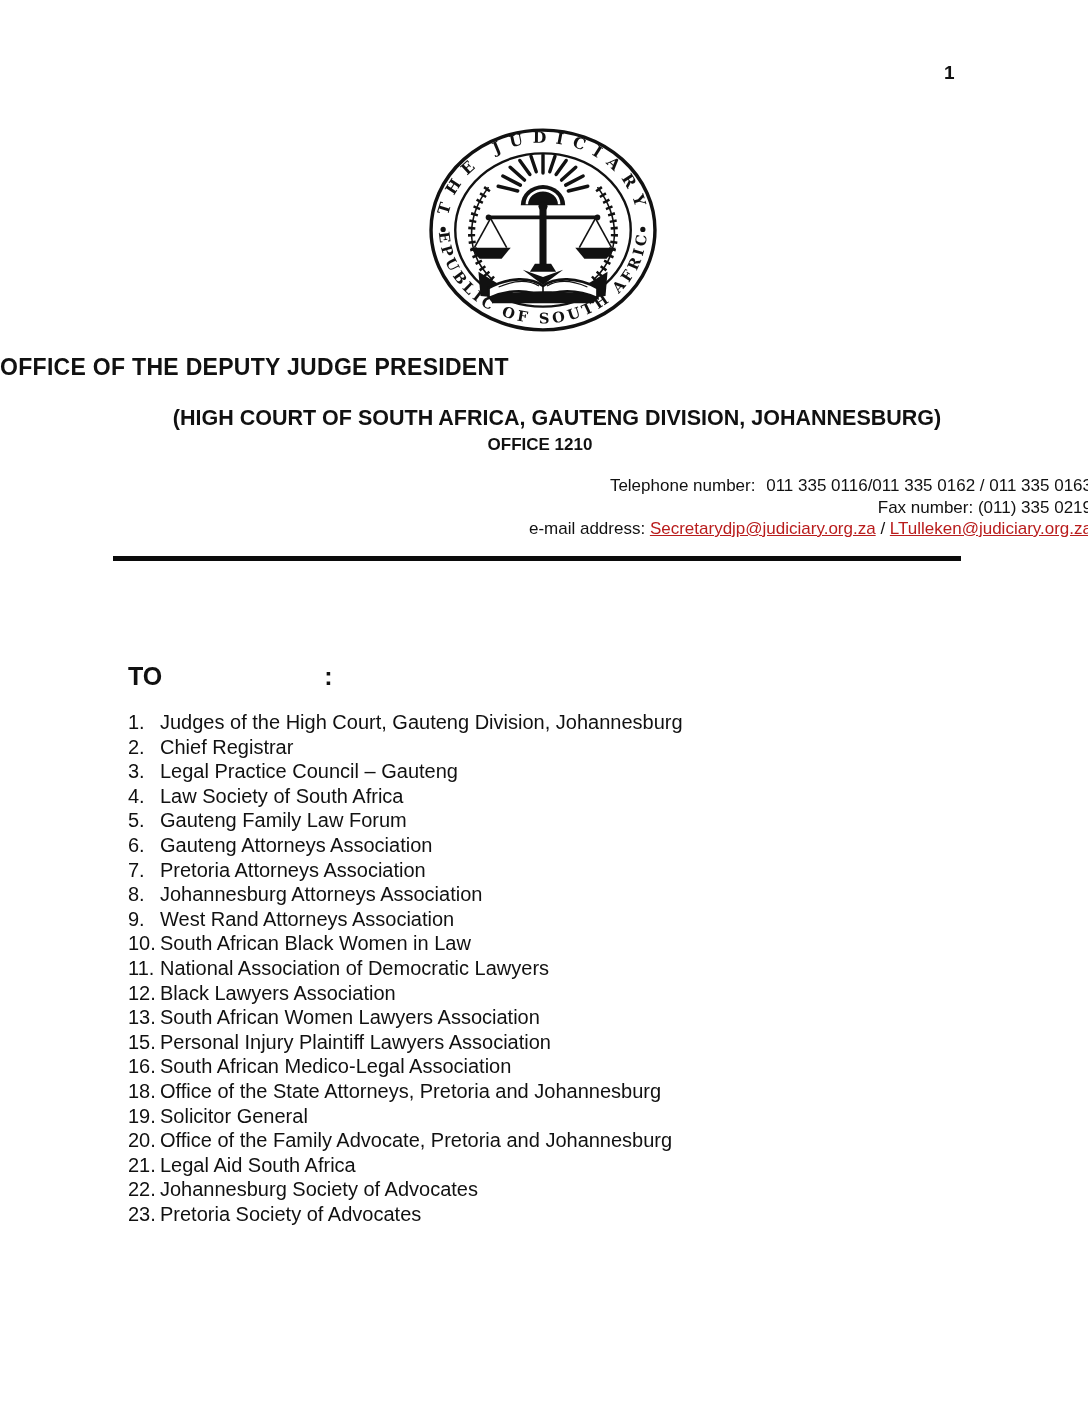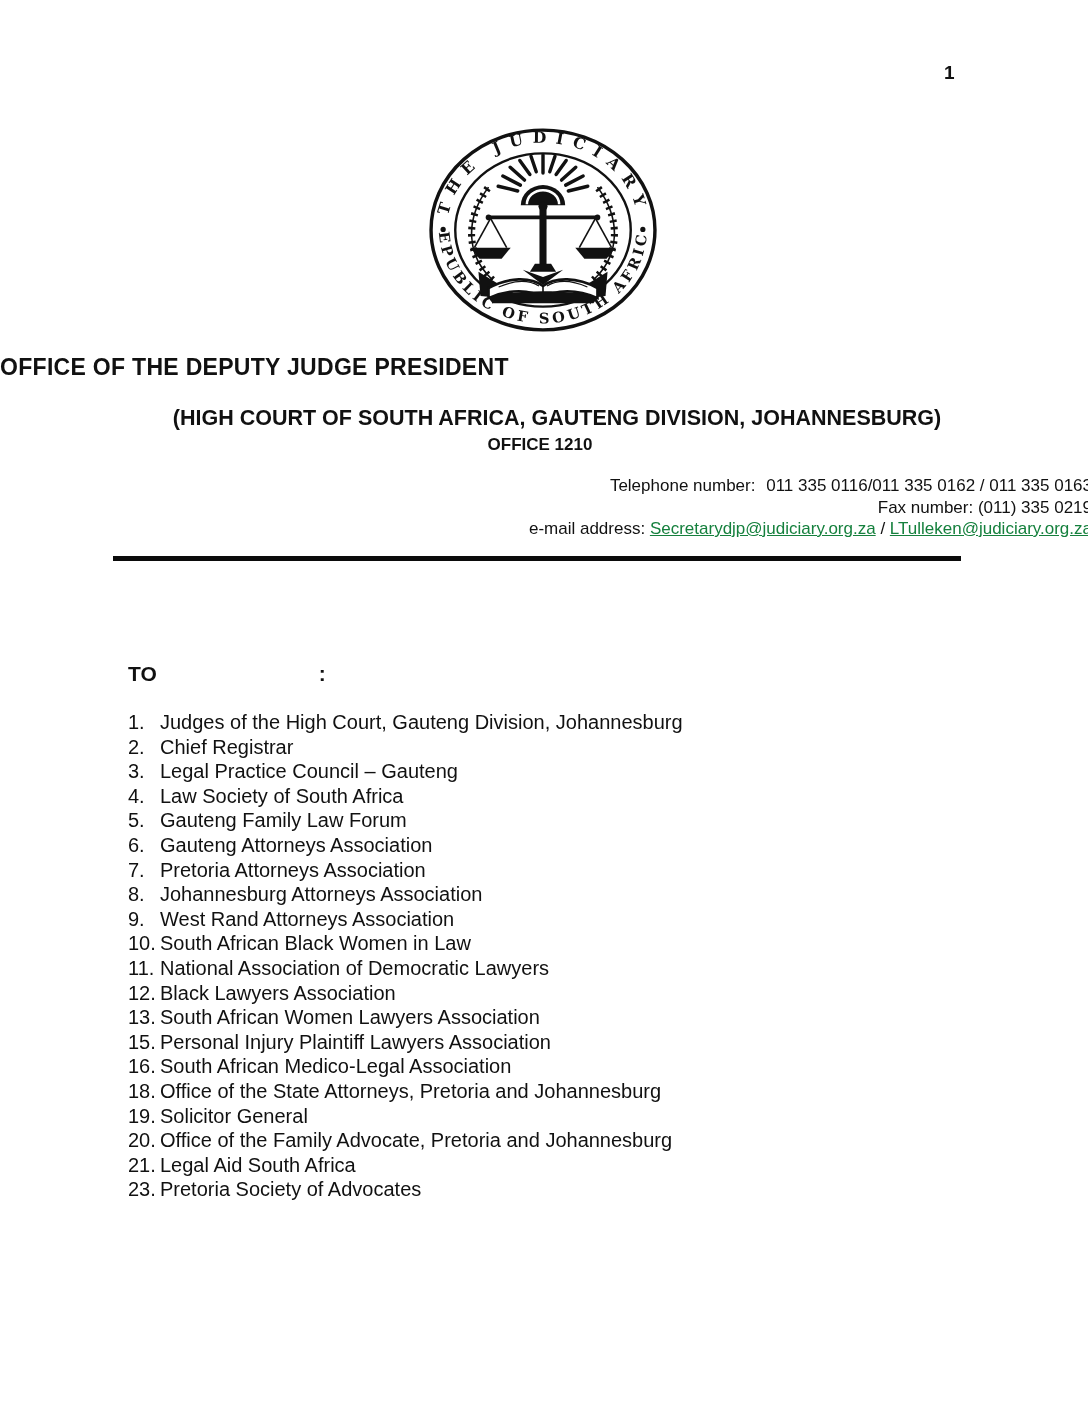--- a/index.html
+++ b/index.html
@@ -31,28 +31,28 @@
   }
   .doc-office {
     position:absolute; top:435px; left:0; width:1080px;
     text-align:center; font-size:17px; font-weight:bold;
   }
   .contact-block {
     position:absolute; top:475px; left:12px; width:1080px;
     text-align:right; font-size:17px; line-height:21.5px;
   }
   .contact-block .sp { display:inline-block; width:6px; }
-  .email-link { color:#15803d; text-decoration:underline; }
+  .email-link { color:#b91c1c; text-decoration:underline; }
   .divider {
     position:absolute; top:556px; left:113px;
     width:848px; height:5px; background:#0b0b0b;
   }
   .to-row {
     position:absolute; top:662px; left:128px;
-    font-size:21px; font-weight:bold; width:400px;
+    font-size:25px; font-weight:bold; width:400px;
   }
   .to-colon { margin-left:162px; font-weight:bold; }
   .recipient-list {
     position:absolute; top:710px; left:128px; width:840px;
     font-size:20px; line-height:24.6px;
   }
   .recipient-row { display:flex; }
   .recipient-num { flex:0 0 32px; width:32px; }
   .recipient-text { flex:1; }
 </style>
@@ -256,18 +256,22 @@
     <div class="recipient-row">
       <span class="recipient-num">20.</span>
       <span class="recipient-text">Office of the Family Advocate, Pretoria and Johannesburg</span>
     </div>
 
     <div class="recipient-row">
       <span class="recipient-num">21.</span>
       <span class="recipient-text">Legal Aid South Africa</span>
     </div>
 
+    <div class="recipient-row">
+      <span class="recipient-num">22.</span>
+      <span class="recipient-text">Johannesburg Society of Advocates</span>
+    </div>
 
     <div class="recipient-row">
       <span class="recipient-num">23.</span>
       <span class="recipient-text">Pretoria Society of Advocates</span>
     </div>
   </div>
 
 </body></html>

